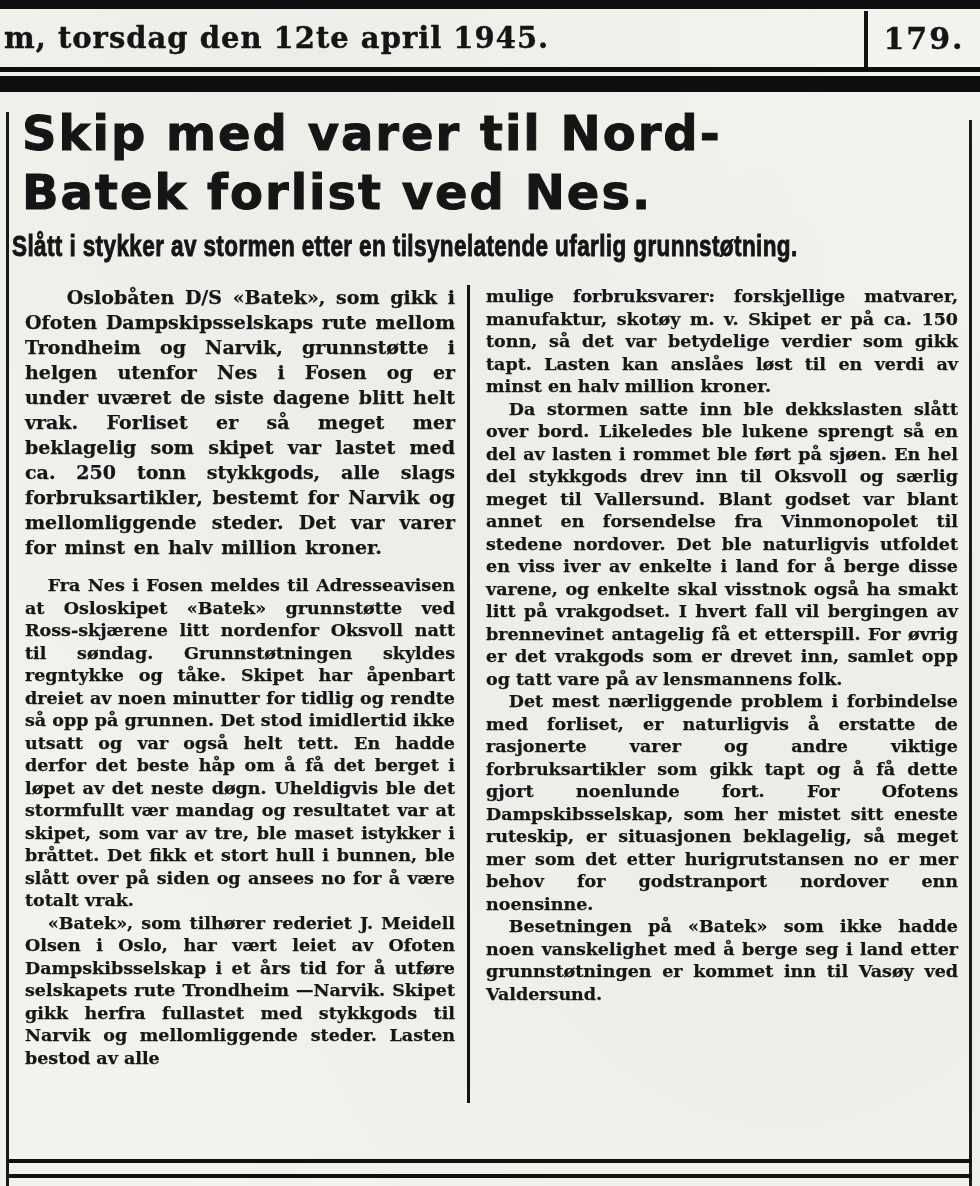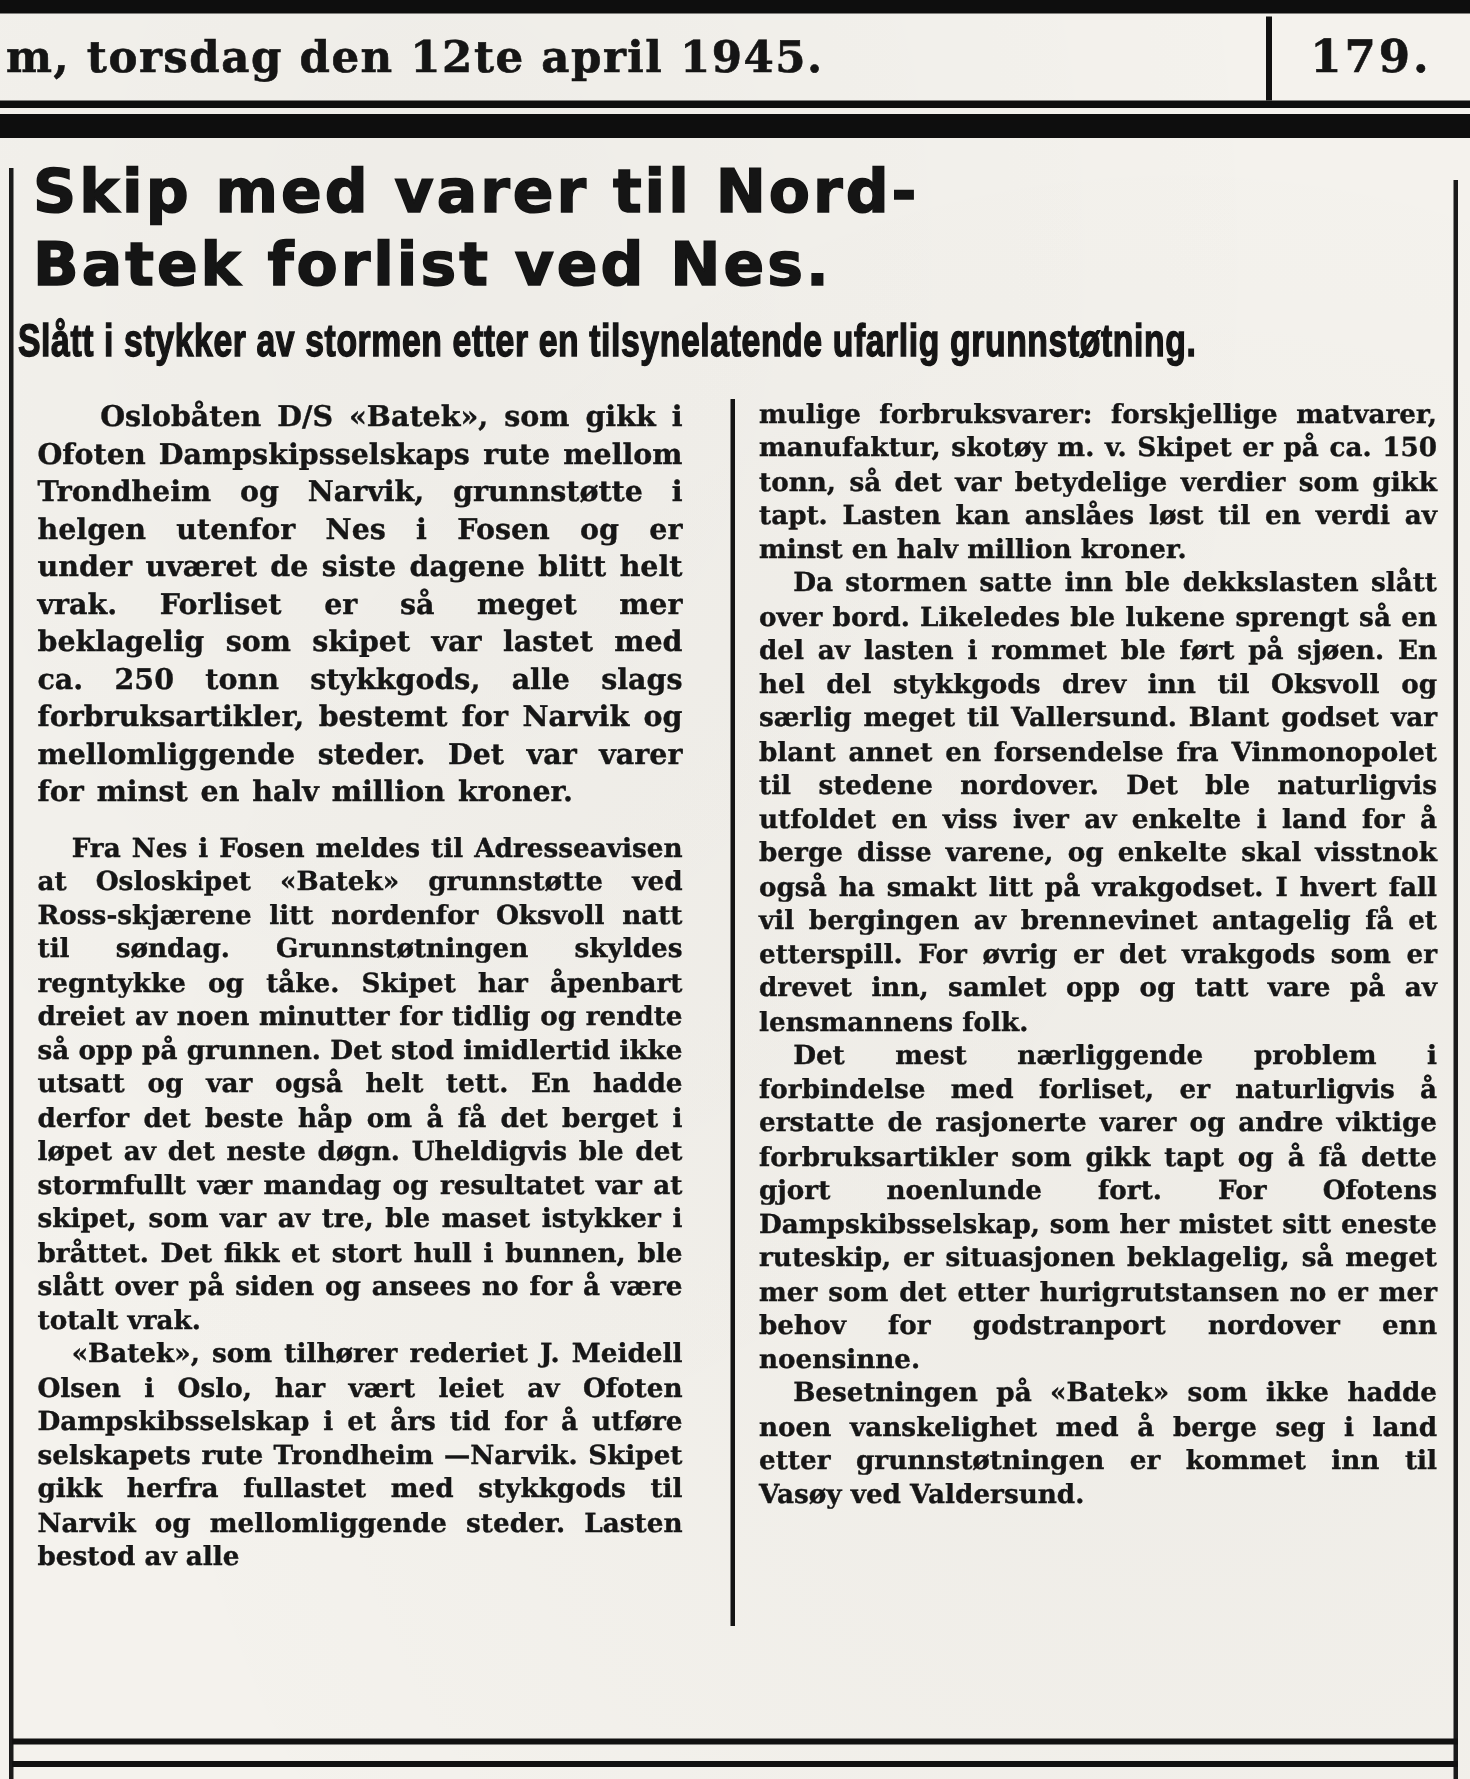--- a/index.html
+++ b/index.html
@@ -27,38 +27,38 @@
     font-family:"DejaVu Serif", serif;
     font-weight:bold;
     font-size:29px;
     letter-spacing:1px;
     white-space:nowrap;
     overflow:hidden;
     -webkit-text-stroke:0.4px #151515;
   }
   .masthead-vdiv{width:4px;align-self:stretch;background:#111;margin-top:2px;}
   .masthead-pagenum{
-    width:132px;text-align:center;
+    width:112px;text-align:center;
     font-weight:bold;font-size:30px;
     letter-spacing:2px;
     -webkit-text-stroke:0.4px #151515;
   }
   .rule-thin{height:5px;background:#0e0e0e;width:100%;}
   .rule-gap{height:4px;}
   .rule-thick{height:16px;background:#0e0e0e;width:100%;}
   
   .side-rule-left{position:absolute;left:6px;top:112px;bottom:0;width:3px;background:#1a1a1a;}
   .side-rule-right{position:absolute;right:8px;top:120px;bottom:0;width:3px;background:#1a1a1a;}
   
   .headline{
     margin:12px 0 0 0;
     padding:0 18px 0 22px;
     font-family:"DejaVu Sans", sans-serif;
     font-weight:bold;
-    font-size:40px;
+    font-size:48px;
     line-height:1.22;
     letter-spacing:2px;
     -webkit-text-stroke:1px #141414;
     white-space:nowrap;
   }
   .subheadline{
     margin:8px 0 0 0;
     padding:0 12px;
     font-family:"Liberation Sans", sans-serif;
     font-weight:bold;
@@ -75,21 +75,21 @@
     margin-top:30px;
     padding:0 22px 0 25px;
     align-items:stretch;
   }
   .col{
     text-align:justify;
     font-weight:bold;
     color:#161616;
     -webkit-text-stroke:0.25px #161616;
   }
-  .col.left{width:430px;margin-right:32px;}
+  .col.left{width:430px;margin-right:12px;}
   .col-divider{width:3px;background:#141414;margin-right:16px;min-height:818px;}
   .col.right{flex:1;}
   .col p{
     margin:0;
     font-size:17.5px;
     line-height:22.5px;
     text-indent:1.3em;
   }
   .col p.lead{
     font-size:19px;

